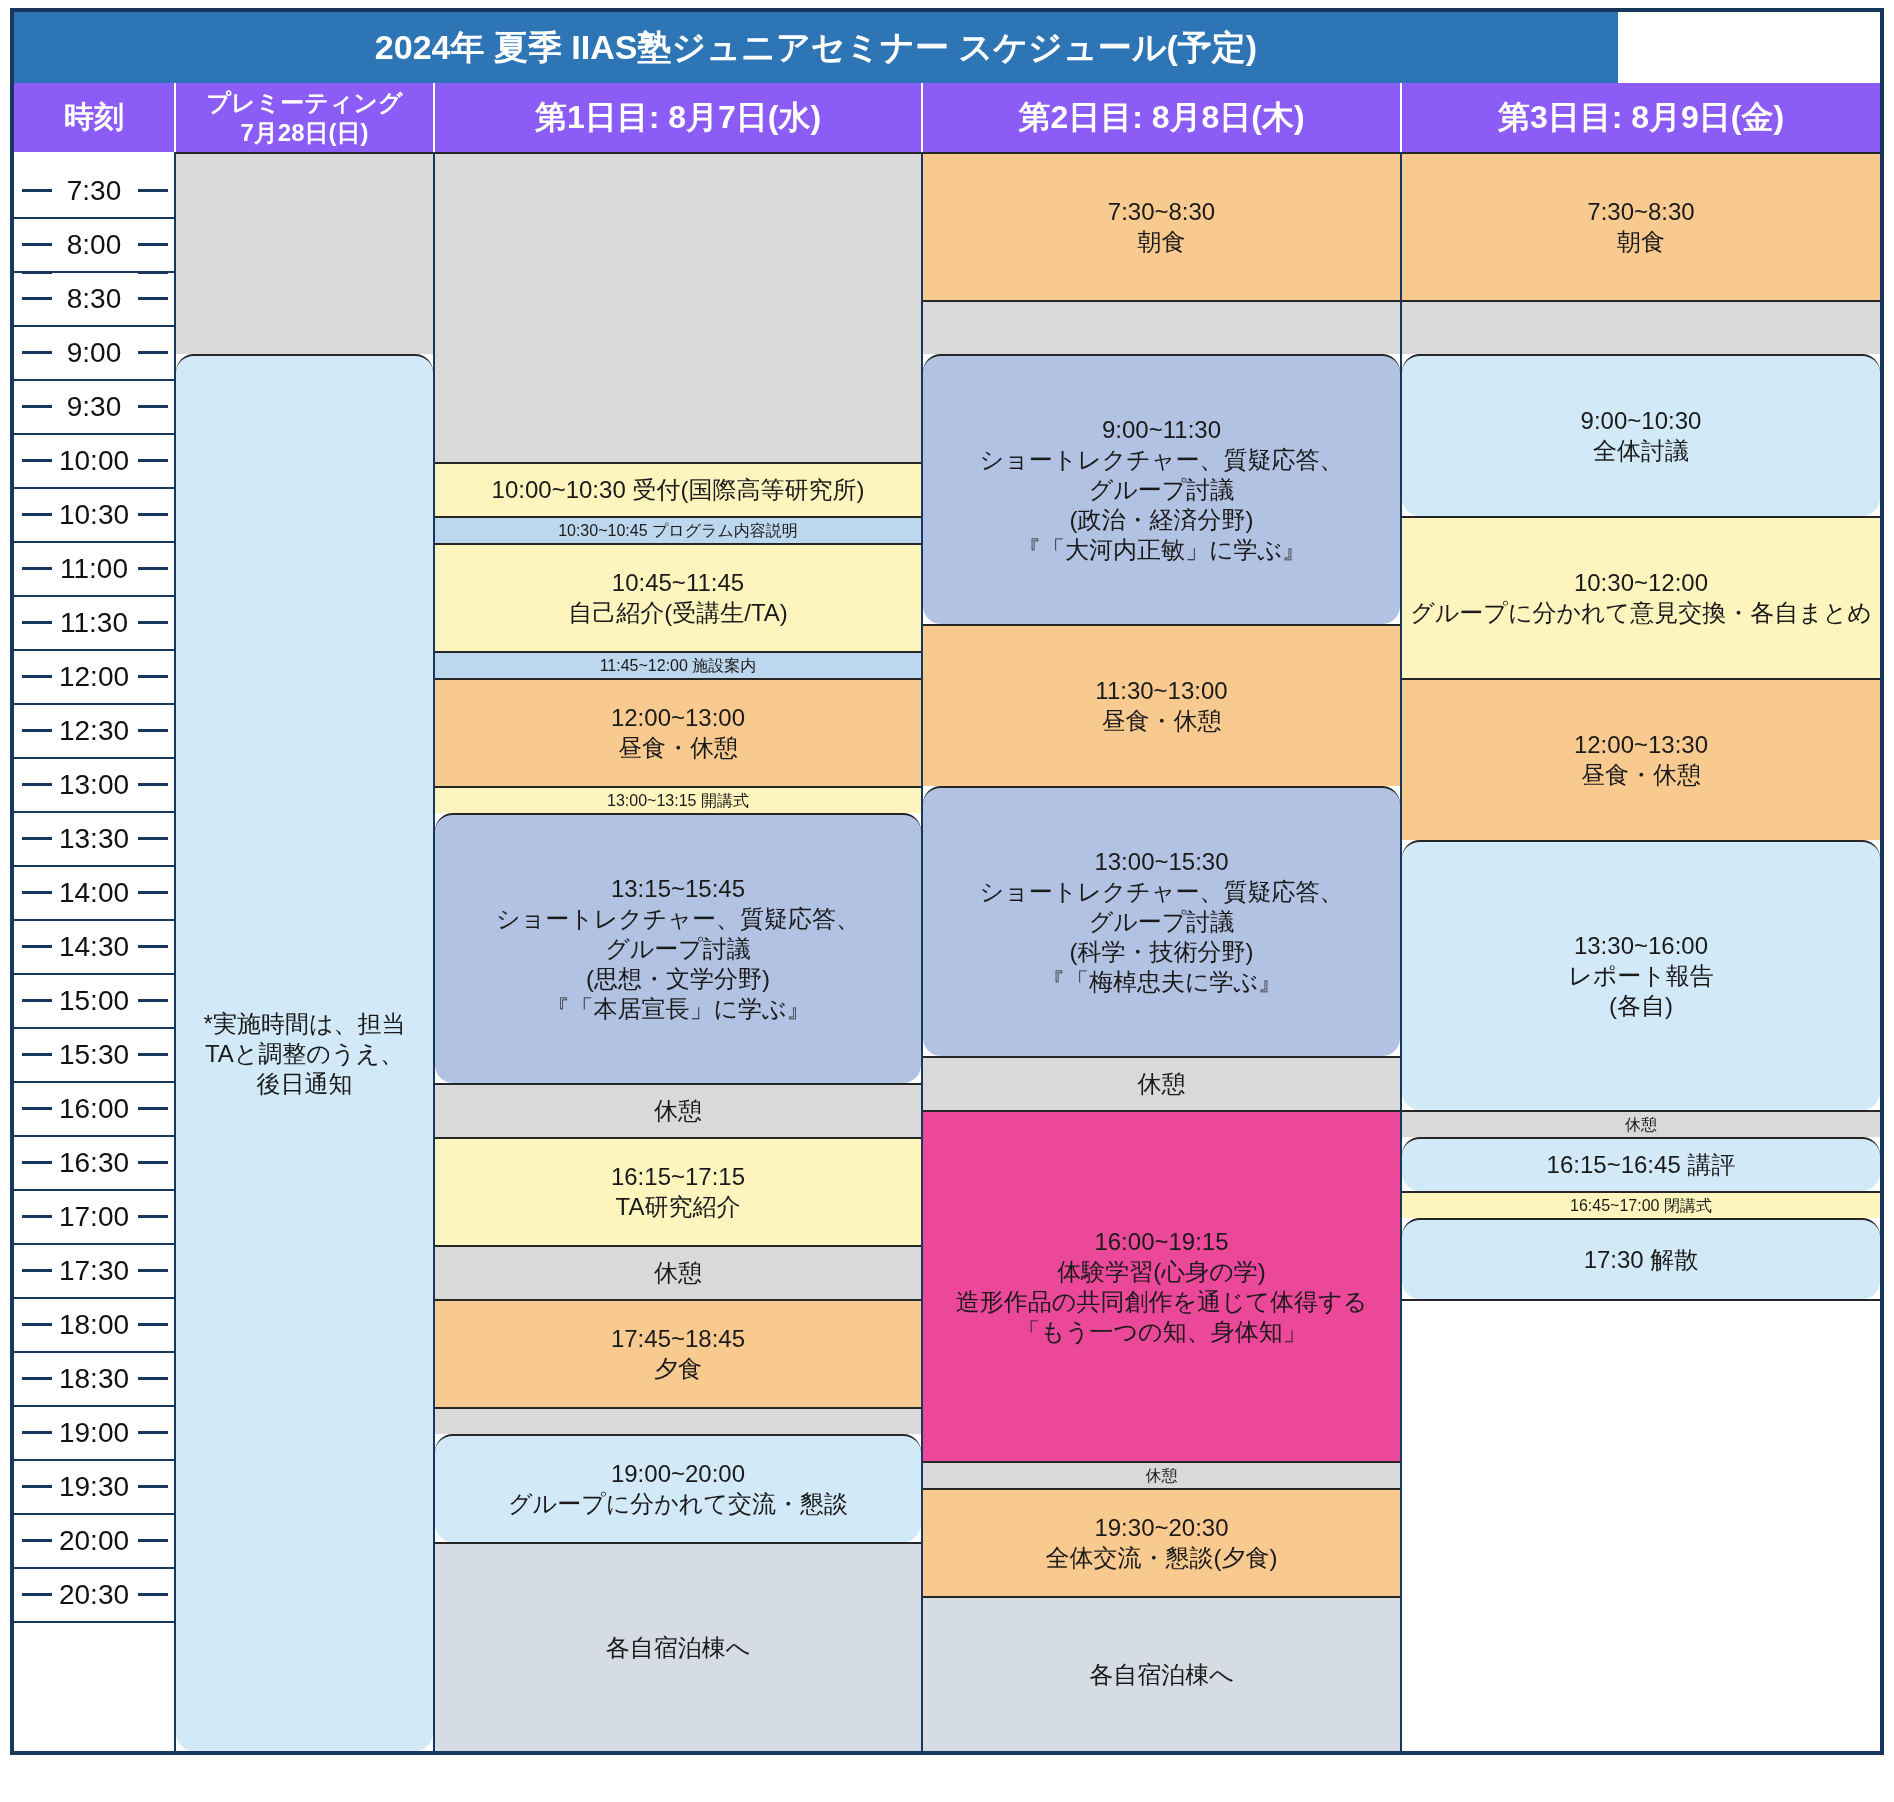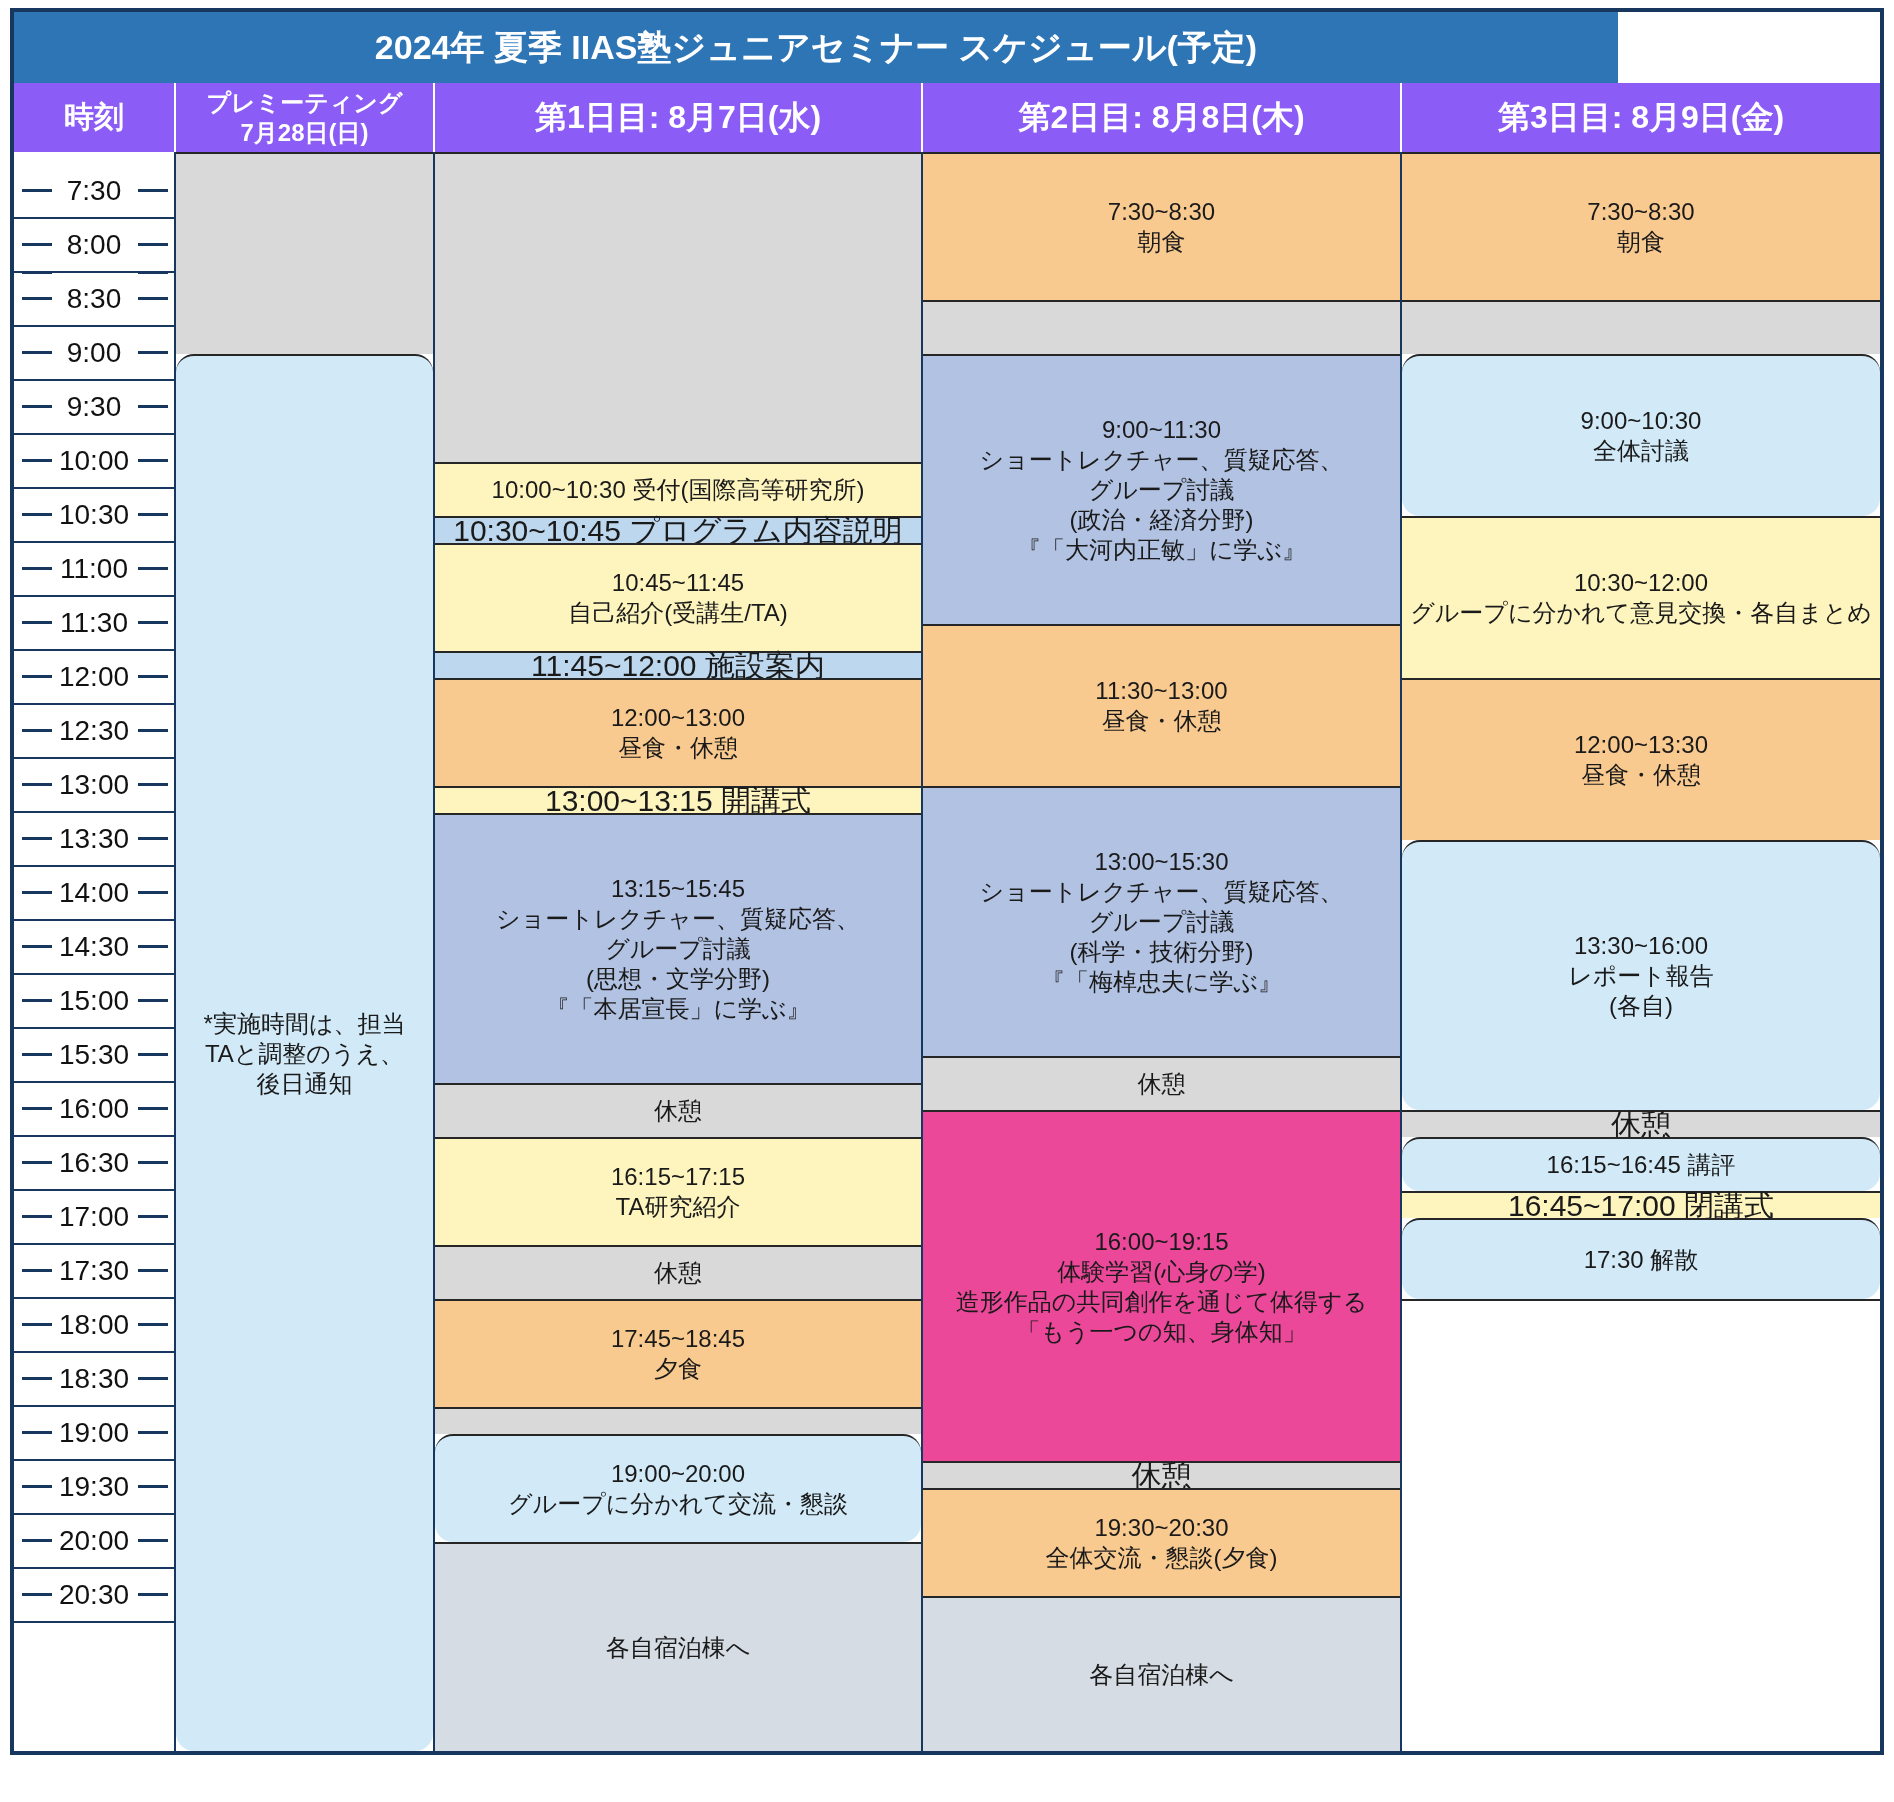--- a/index.html
+++ b/index.html
@@ -35,28 +35,28 @@
   .col { position:absolute; top:152px; height:1599px; background:#fff;
          border-left:2px solid #17375E; z-index:1; }
   .col-pre { left:174px; width:259px; }
   .col-d1  { left:433px; width:488px; }
   .col-d2  { left:921px; width:479px; }
   .col-d3  { left:1400px; width:480px; }
 
   .ev { position:absolute; left:0; right:0; border-top:2px solid #262626;
         display:flex; align-items:center; justify-content:center; text-align:center;
         white-space:pre-line; font-size:24px; line-height:30px; color:#1a1a1a; padding:0 8px; }
-  .ev.sm { font-size:30px; line-height:24px; }
+  .ev.sm { font-size:16px; line-height:24px; }
 
   .c-gray   { background:#D9D9D9; }
   .c-sky    { background:#D2EAF8;border-radius:18px; }
   .c-yellow { background:#FEF5BE; }
   .c-steel  { background:#BCD7EE; }
   .c-orange { background:#F9CA8F; }
-  .c-peri   { background:#B2C2E2; }
+  .c-peri   { background:#B2C2E2;border-radius:18px; }
   .c-green  { background:#ec4899; }
   .c-bgray  { background:#D6DCE4; }
   .c-white  { background:#FFFFFF; }
 </style>
 </head>
 <body>
 
 <div class="page">
 
   <div class="title-bar">2024年 夏季 IIAS塾ジュニアセミナー スケジュール(予定)</div>

